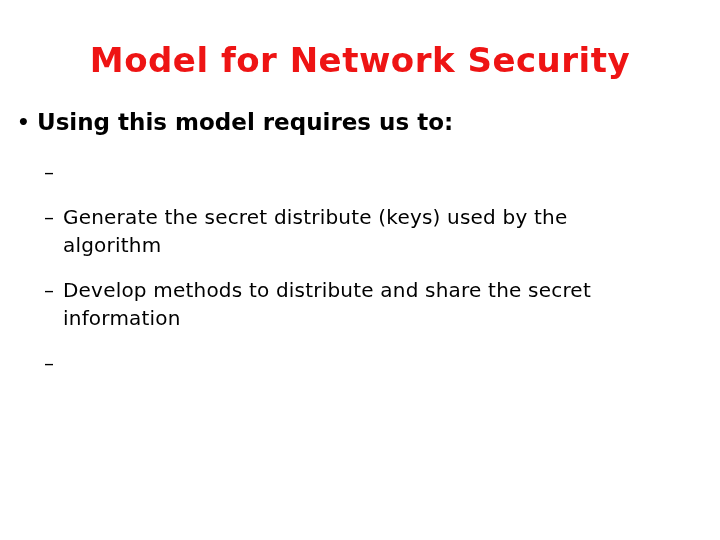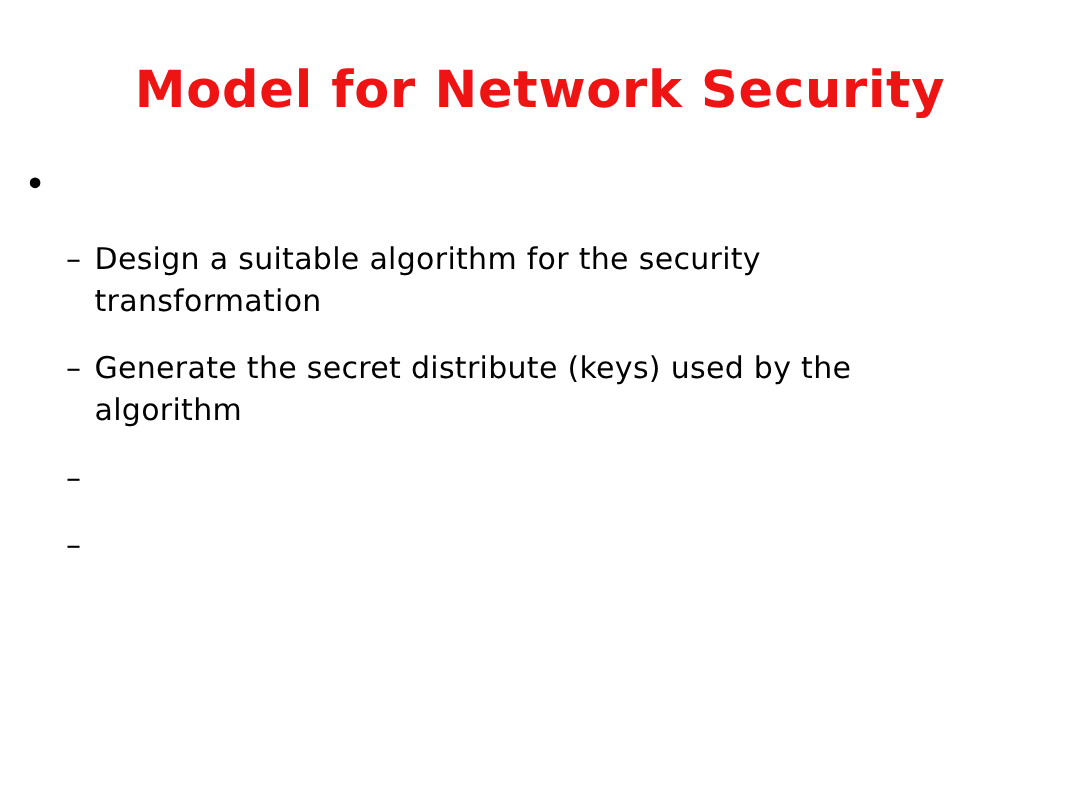--- a/index.html
+++ b/index.html
@@ -73,36 +73,37 @@
 <body>
 
 <div class="slide">
 
   <div class="slide-title" style="color: rgb(238, 20, 20);">Model for Network Security</div>
 
   <div class="content">
 
     <div class="bullet-l1">
       <span class="marker">•</span>
+      <span class="text">Using this model requires us to:</span>
     </div>
 
     <div class="bullet-l2">
       <span class="marker">–</span>
-      <span class="text">Design a suitable algorithm for the security
-transformation</span>
     </div>
 
     <div class="bullet-l2">
       <span class="marker">–</span>
       <span class="text">Generate the secret distribute (keys) used by the
 algorithm</span>
     </div>
 
     <div class="bullet-l2">
       <span class="marker">–</span>
+      <span class="text">Develop methods to distribute and share the secret
+information</span>
     </div>
 
     <div class="bullet-l2">
       <span class="marker">–</span>
     </div>
 
   </div>
 </div>
 
 </body></html>

